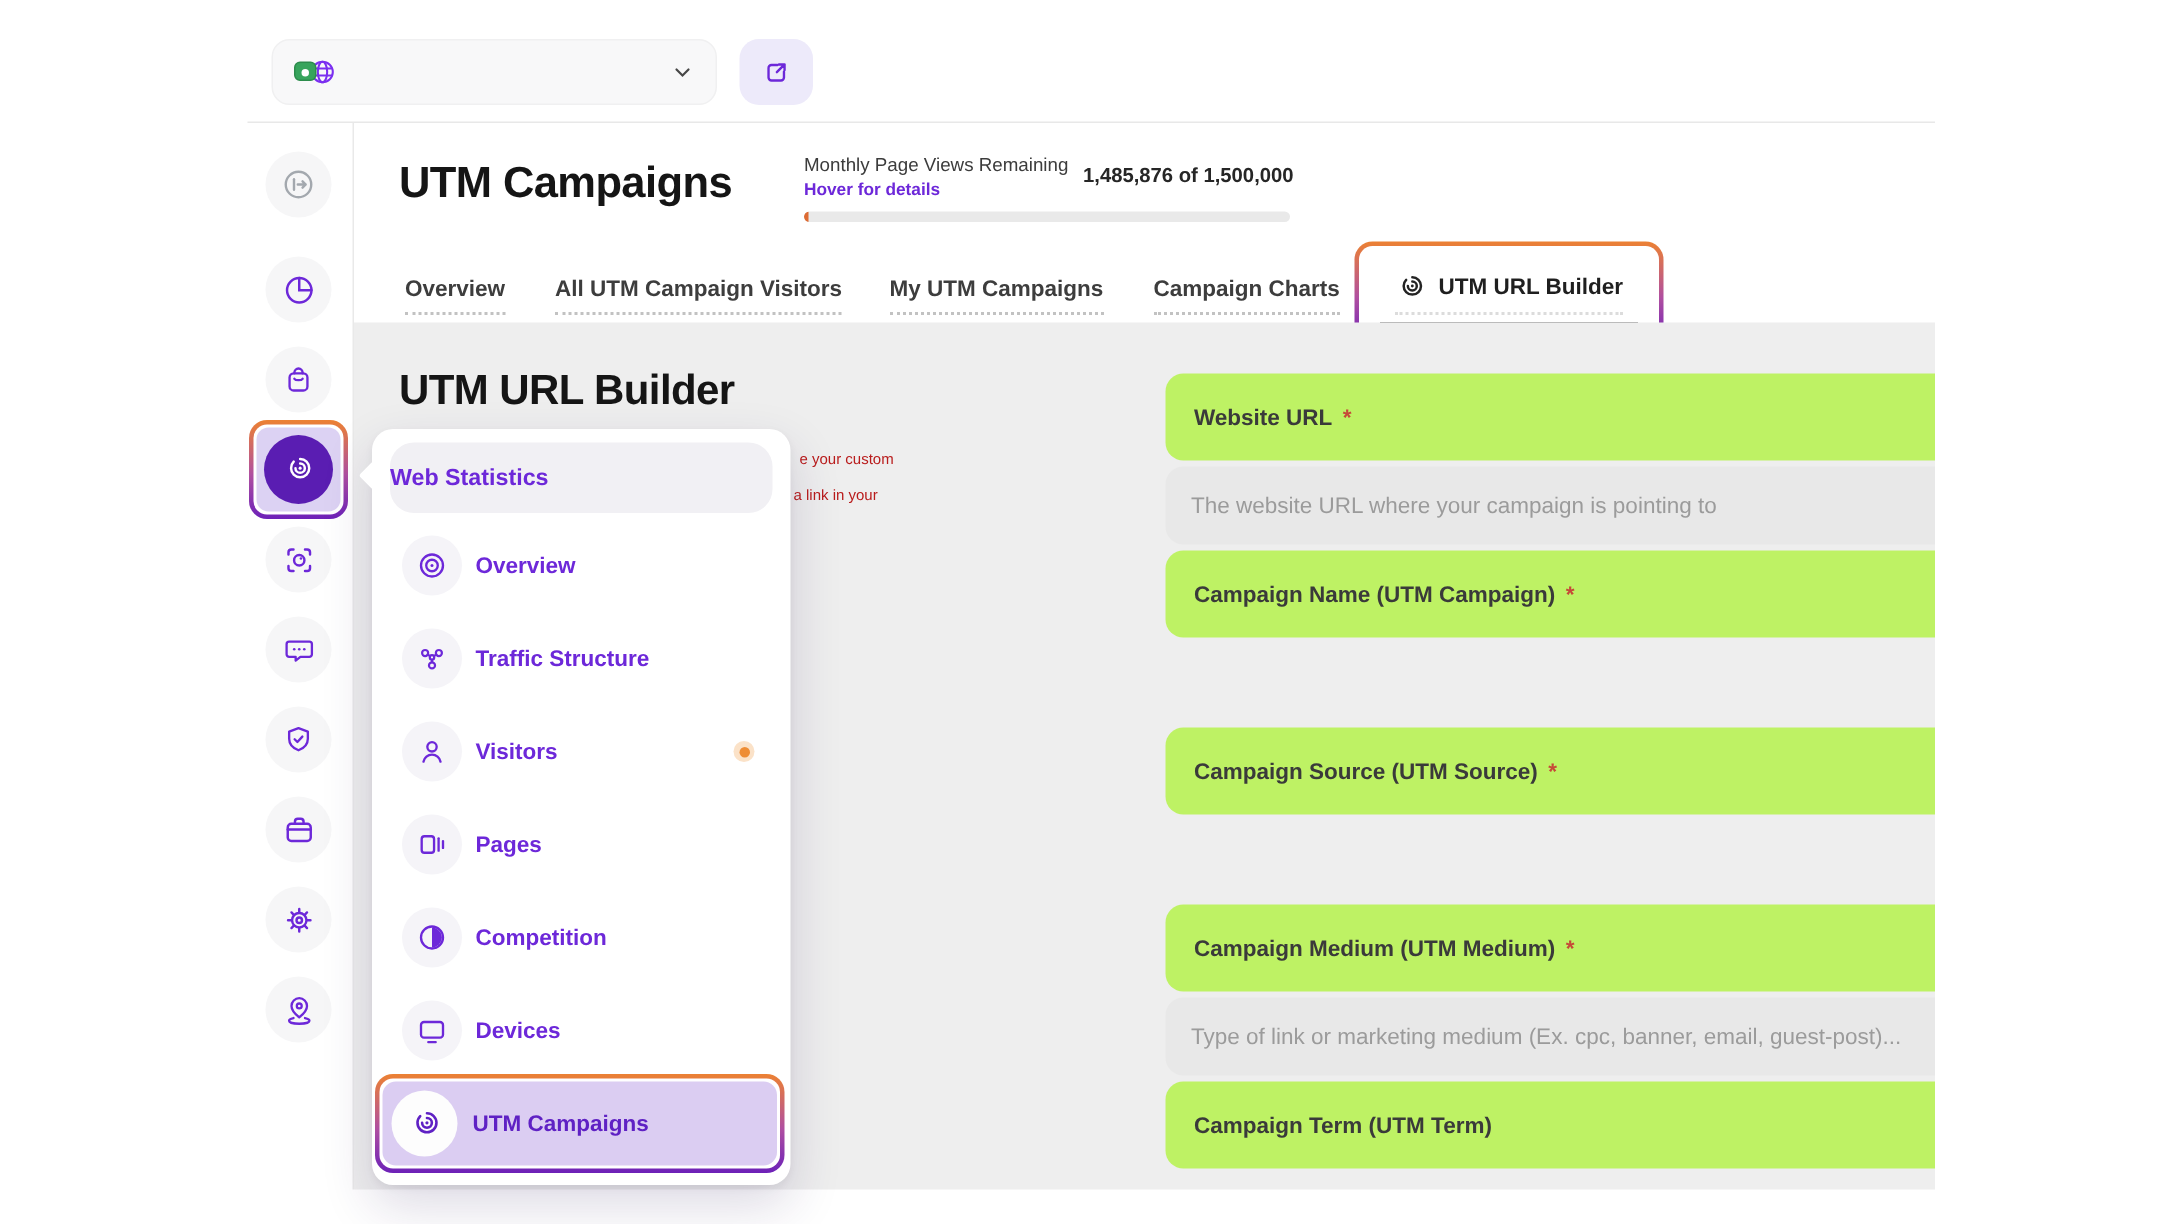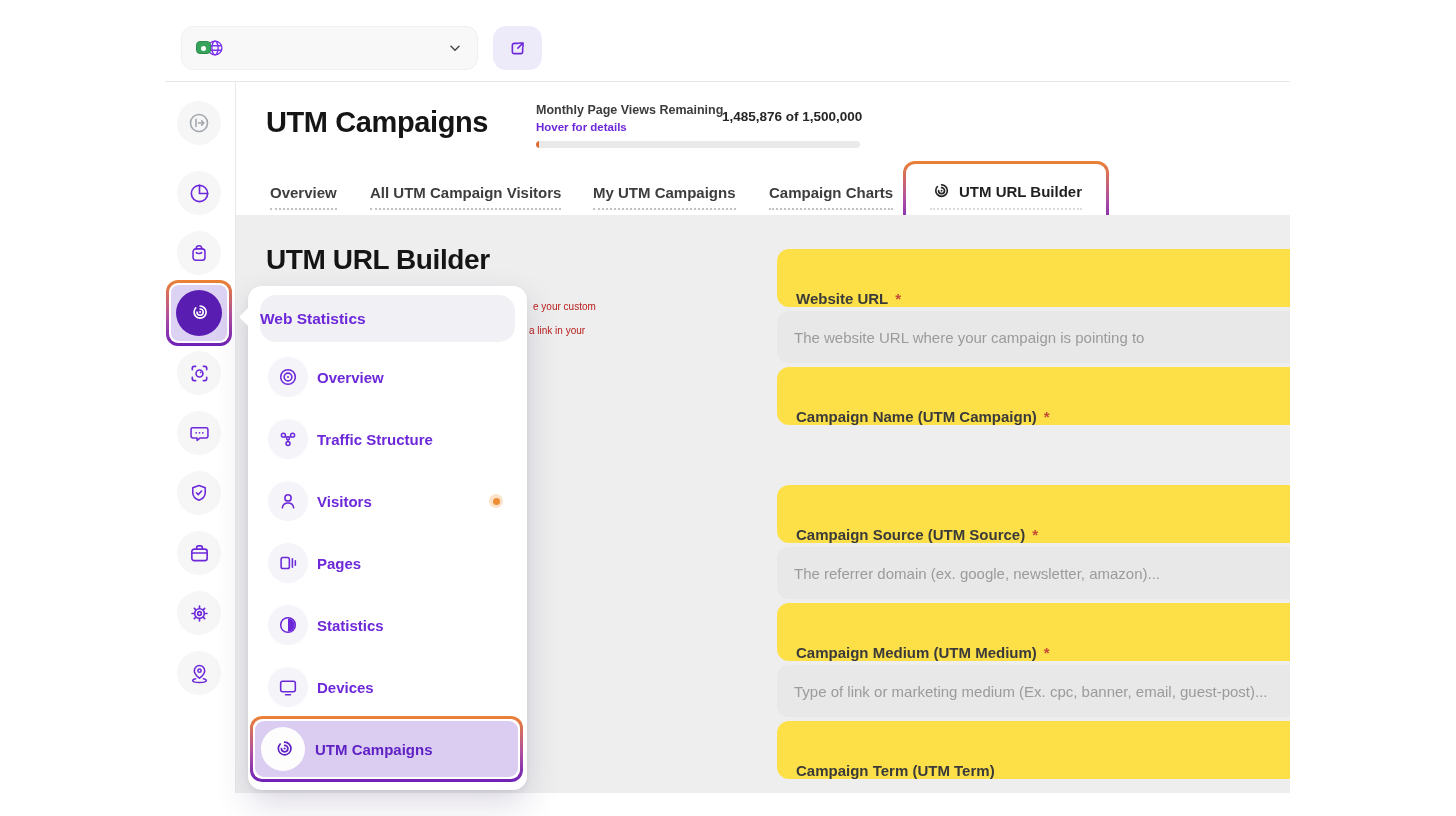--- a/index.html
+++ b/index.html
@@ -23,41 +23,41 @@
   .sidebar{left:165px;top:82px;width:71px;height:711px;background:#fff;border-right:1px solid #e9e9e9}
   .sb-circle{position:absolute;left:177px;width:44px;height:44px;border-radius:50%;background:#f6f6f7;display:flex;align-items:center;justify-content:center;cursor:pointer}
   .grad-border{background:linear-gradient(180deg,#ec8133 0%,#b04fa0 55%,#6d21b8 100%);border-radius:12px;padding:3px}
   .sb-active{left:166px;top:280px;width:66px;height:66px}
   .sb-active .inner{width:100%;height:100%;background:#fff;border-radius:9px;padding:2px}
   .sb-active .tile{width:100%;height:100%;background:#dcd2f3;border-radius:8px;display:flex;align-items:center;justify-content:center}
   .sb-active .orb{width:46px;height:46px;border-radius:50%;background:#5a1db2;display:flex;align-items:center;justify-content:center}
 
   
   .page-title{left:266px;top:106px;font-size:29px;font-weight:700;color:#151515;letter-spacing:-.4px}
-  .usage-label{left:536px;top:103px;font-size:12.5px;font-weight:700;color:#3c3c3c}
+  .usage-label{left:536px;top:103px;font-size:12.5px;font-weight:400;color:#3c3c3c}
   .usage-link{left:536px;top:121px;font-size:11.5px;font-weight:700;color:#6d28d9;cursor:pointer}
   .usage-count{left:722px;top:109px;font-size:13.5px;font-weight:700;color:#262626}
   .pv-track{left:536px;top:141px;width:324px;height:7px;background:#e9e9e9;border-radius:4px;overflow:hidden}
   .pv-fill{height:100%;background:#dd6b33;border-radius:4px 0 0 4px}
 
   
   .tab{top:184px;font-size:15px;font-weight:600;color:#3d3d3d;padding-bottom:7px;border-bottom:2px dotted #c2c2c2;cursor:pointer;white-space:nowrap}
   .tab-box{left:903px;top:161px;width:206px;height:68px;border-radius:12px;cursor:pointer}
   .tab-box .inner{position:relative;width:100%;height:100%;background:#fff;border-radius:9px;display:flex;align-items:flex-start;justify-content:center}
   .tab-box .row{display:flex;align-items:center;gap:8px;margin-top:17px;padding-bottom:6px;border-bottom:2px dotted #dcdcdc}
   .tab-box .row .lbl{font-size:15px;font-weight:700;color:#1f1f1f;white-space:nowrap}
   .tab-underline{position:absolute;left:14px;right:14px;bottom:9px;height:2.5px;background:#141414}
 
   
   .content-bg{left:236px;top:215px;width:1054px;height:578px;background:#eeeeee}
   .builder-title{left:266px;top:244px;font-size:28px;font-weight:700;color:#151515;letter-spacing:-.4px}
   .frag{font-size:10px;color:#b91c1c}
 
   
-  .f-card{left:777px;width:513px;height:58px;background:#fde047;border-radius:12px 0 0 12px;display:flex;align-items:flex-end;padding-left:19px}
+  .f-card{left:777px;width:513px;height:58px;background:#bef264;border-radius:12px 0 0 12px;display:flex;align-items:center;padding-left:19px}
   .f-card .lbl{font-size:15px;font-weight:700;color:#3a3a3a}
   .f-card .req{color:#c64a38;font-weight:700;margin-left:7px;font-size:15px}
   .f-input{left:777px;width:513px;height:52px;background:#e8e8e8;border-radius:12px 0 0 12px;display:flex;align-items:center;padding-left:17px;cursor:text}
   .f-input .ph{font-size:15px;color:#9b9b9b;white-space:nowrap}
 
   
   .panel{left:248px;top:286px;width:279px;height:504px;background:#fff;border-radius:14px;box-shadow:0 14px 34px rgba(45,25,90,.16),0 2px 6px rgba(0,0,0,.05)}
   .panel .notch{position:absolute;left:-6px;top:24px;width:14px;height:14px;background:#fff;transform:rotate(45deg);border-radius:2px}
   .panel-pill{position:absolute;left:12px;top:9px;width:255px;height:47px;background:#f1f0f4;border-radius:16px;display:flex;align-items:center;}
   .panel-pill .t{font-size:15.5px;font-weight:700;color:#6d28d9}
@@ -259,23 +259,20 @@
 
   <div class="abs f-card" style="top:367px">
     <span class="lbl">Campaign Name (UTM Campaign)</span>
     <span class="req">*</span>
   </div>
 
   <div class="abs f-card" style="top:485px">
     <span class="lbl">Campaign Source (UTM Source)</span>
     <span class="req">*</span>
   </div>
-  <div class="abs f-input" style="top:547px">
-    <span class="ph">The referrer domain (ex. google, newsletter, amazon)...</span>
-  </div>
 
   <div class="abs f-card" style="top:603px">
     <span class="lbl">Campaign Medium (UTM Medium)</span>
     <span class="req">*</span>
   </div>
   <div class="abs f-card" style="top:721px">
     <span class="lbl">Campaign Term (UTM Term)</span>
   </div>
 
   <div class="abs f-input" style="top:665px">
@@ -334,21 +331,21 @@
       <span class="m-lbl">Pages</span>
     </div>
 
     <div class="m-item" style="top:319px">
       <span class="m-ico">
         <svg width="22" height="22" viewBox="0 0 24 24" fill="none" stroke="#6d28d9" stroke-width="1.7">
           <circle cx="12" cy="12" r="8"></circle>
             <path d="M12 4.8a7.2 7.2 0 0 1 0 14.4z" fill="#6d28d9" stroke="none"></path>
         </svg>
       </span>
-      <span class="m-lbl">Statistics</span>
+      <span class="m-lbl">Competition</span>
     </div>
 
     <div class="m-item" style="top:381px">
       <span class="m-ico">
         <svg width="22" height="22" viewBox="0 0 24 24" fill="none" stroke="#6d28d9" stroke-width="1.7" stroke-linecap="round" stroke-linejoin="round">
           <rect x="4" y="5.8" width="16" height="11.4" rx="2.2"></rect>
             <path d="M9.3 20.4h5.4"></path>
         </svg>
       </span>
       <span class="m-lbl">Devices</span>

